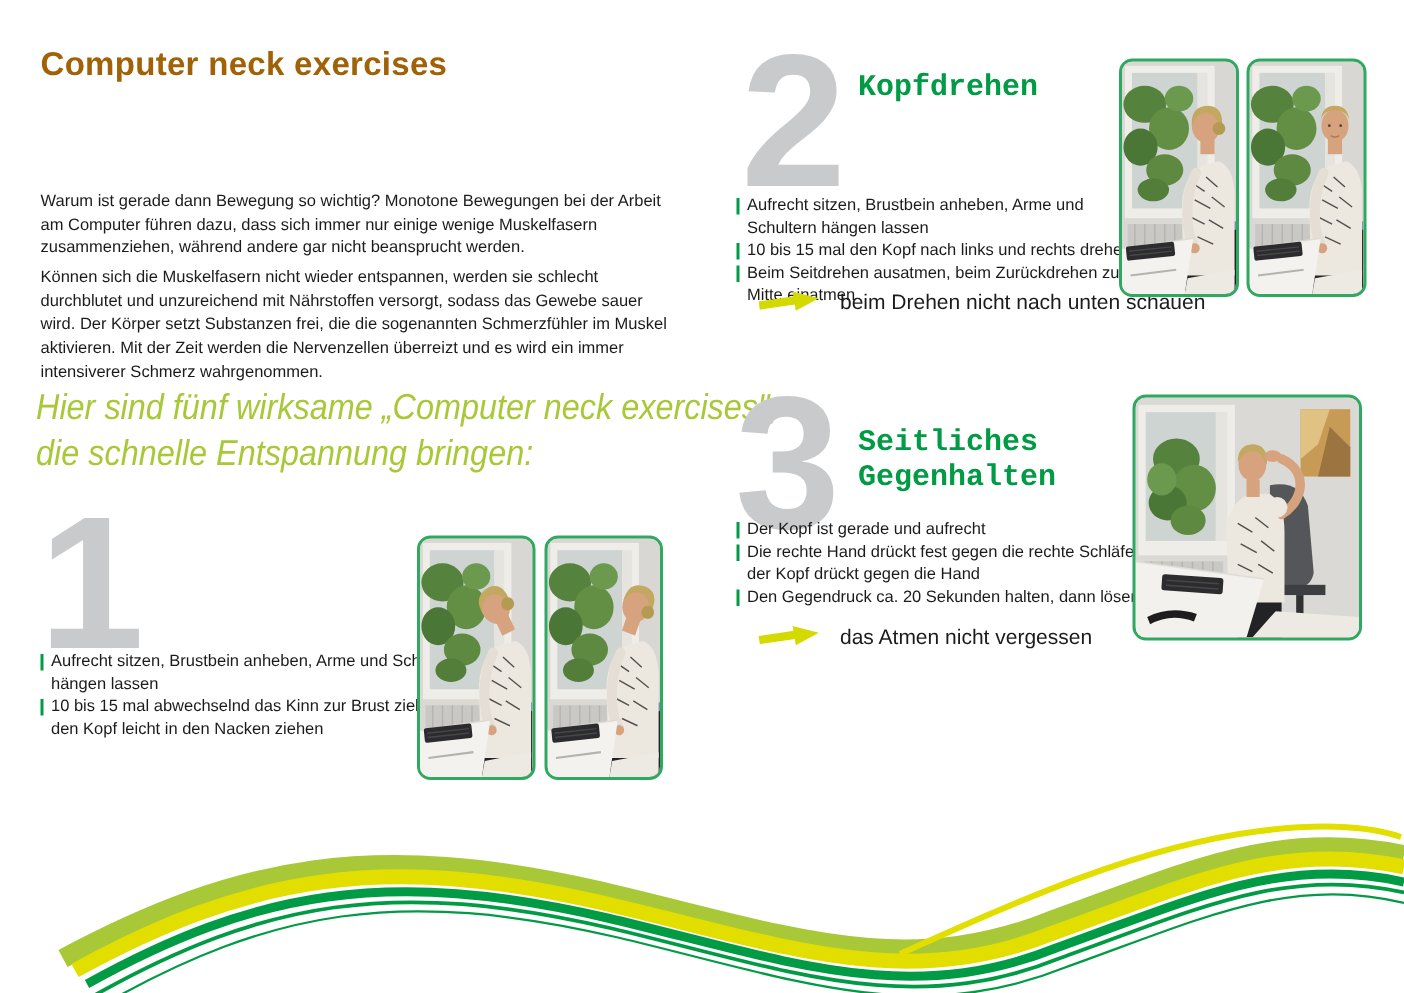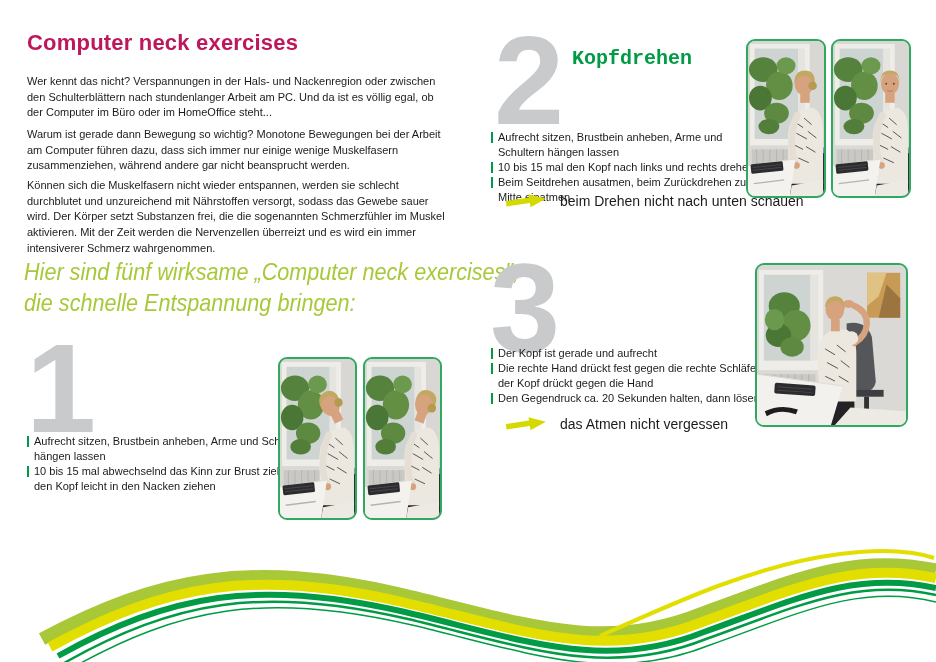--- a/index.html
+++ b/index.html
@@ -1,19 +1,19 @@
 <!DOCTYPE html>
 <html><head>
 <meta charset="utf-8">
 <style>
   html,body{margin:0;padding:0;background:#ffffff;}
   .page{position:relative;width:936px;height:662px;background:#ffffff;overflow:hidden;
         font-family:"Liberation Sans",sans-serif;color:#1b1b1b;}
   .title{position:absolute;left:27px;top:30px;margin:0;font-size:22px;font-weight:bold;
-         color:#be185d;letter-spacing:.2px;}
+         color:#a16207;letter-spacing:.2px;}
   .para{position:absolute;left:27px;width:424px;margin:0;font-size:11px;line-height:1.43;}
   .p1{top:74px}.p2{top:127px}.p3{top:178px}
   .script{position:absolute;left:24px;top:256px;color:#a8c838;font-size:24px;font-style:italic;
           line-height:1.3;white-space:nowrap;transform:scaleX(.9);transform-origin:0 0;}
   .big-num{position:absolute;font-size:126px;font-weight:bold;color:#c9cacb;line-height:1;
            letter-spacing:-3px;}
   .num1{left:26px;top:326px}.num2{left:494px;top:18px}.num3{left:490px;top:246px}
   .ex-title{position:absolute;margin:0;font-size:20px;font-weight:bold;color:#009b44;line-height:1.15;font-family:Liberation Mono, monospace;}
   .t1{left:95px;top:354px}.t2{left:572px;top:47px}.t3{left:572px;top:284px;width:160px}
   .bullets{position:absolute;font-size:11px;line-height:1.36;}
@@ -35,21 +35,20 @@
   .ph3{left:755px;top:263px;width:153px;height:164px}
   .wave{position:absolute;left:0;bottom:0;width:936px;height:122px;}
 </style>
 </head>
 <body>
 
 <div class="page">
 
   <h1 class="title">Computer neck exercises</h1>
 
-  <p class="para p1">Wer kennt das nicht? Verspannungen in der Hals- und Nackenregion oder zwischen den Schulterblättern nach stundenlanger Arbeit am PC. Und da ist es völlig egal, ob der Computer im Büro oder im HomeOffice steht...</p>
   <p class="para p2">Warum ist gerade dann Bewegung so wichtig? Monotone Bewegungen bei der Arbeit am Computer führen dazu, dass sich immer nur einige wenige Muskelfasern zusammenziehen, während andere gar nicht beansprucht werden.</p>
   <p class="para p3">Können sich die Muskelfasern nicht wieder entspannen, werden sie schlecht durchblutet und unzureichend mit Nährstoffen versorgt, sodass das Gewebe sauer wird. Der Körper setzt Substanzen frei, die die sogenannten Schmerzfühler im Muskel aktivieren. Mit der Zeit werden die Nervenzellen überreizt und es wird ein immer intensiverer Schmerz wahrgenommen.</p>
 
   <div class="script">
     <div>Hier sind fünf wirksame „Computer neck exercises",</div>
     <div>die schnelle Entspannung bringen:</div>
   </div>
 
   <div class="big-num num1">1</div>
   <div class="bullets b1">
@@ -288,20 +287,21 @@
       <g transform="rotate(-6 20 133)">
           <rect x="3" y="128" width="34" height="10" rx="1.5" fill="#2c2c2e"></rect>
           <line x1="5" y1="131.5" x2="35" y2="131.5" stroke="#47474b"></line>
           <line x1="5" y1="134.5" x2="35" y2="134.5" stroke="#47474b"></line>
         </g>
       <line x1="6" y1="150" x2="38" y2="146" stroke="#b5b3ad" stroke-width="1.5"></line>
     </svg>
   </div>
 
   <div class="big-num num3">3</div>
+  <h2 class="ex-title t3">Seitliches Gegenhalten</h2>
   <div class="bullets b3">
     <div class="bullet">Der Kopf ist gerade und aufrecht</div>
     <div class="bullet">Die rechte Hand drückt fest gegen die rechte Schläfe, der Kopf drückt gegen die Hand</div>
     <div class="bullet">Den Gegendruck ca. 20 Sekunden halten, dann lösen</div>
   </div>
   <div class="tip tip3">
     <svg class="tip-arrow" width="44" height="16" viewBox="0 0 44 16">
       <path d="M2,9 L27,7.5" stroke="#d4da00" stroke-width="5.5" fill="none"></path>
       <polygon points="25,1.5 42,7.5 26,14.5" fill="#d4da00"></polygon>
     </svg>

